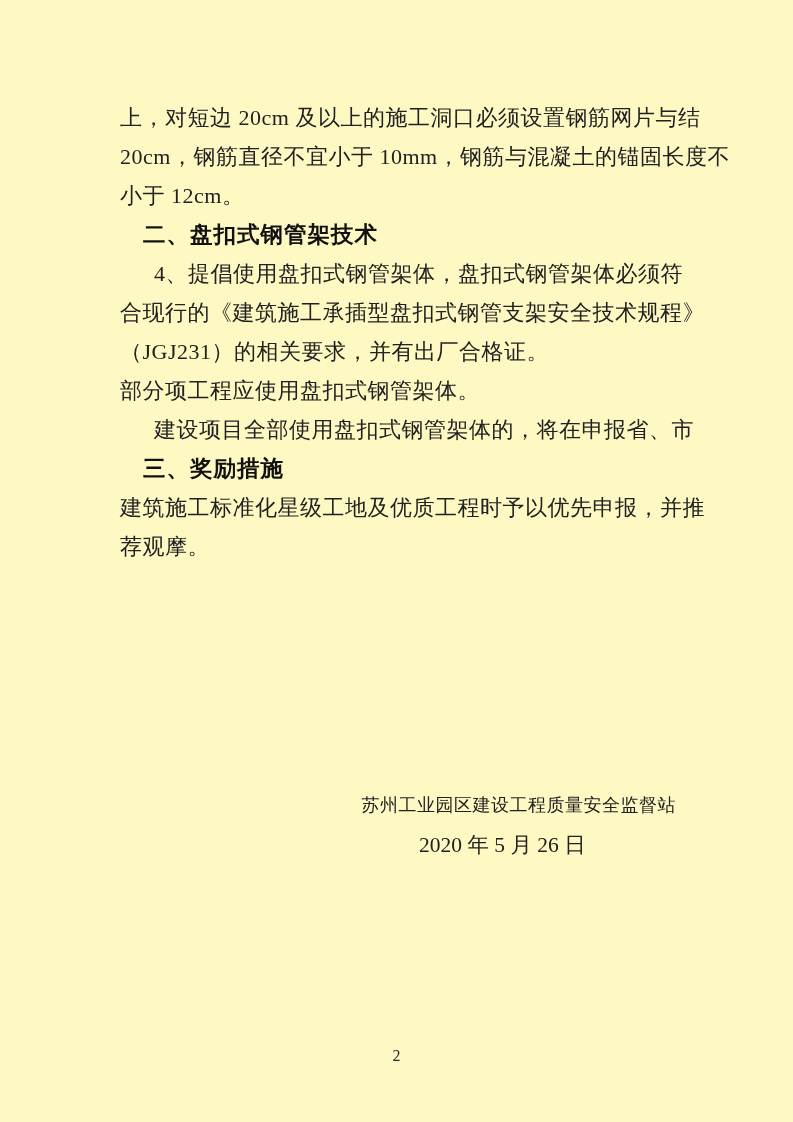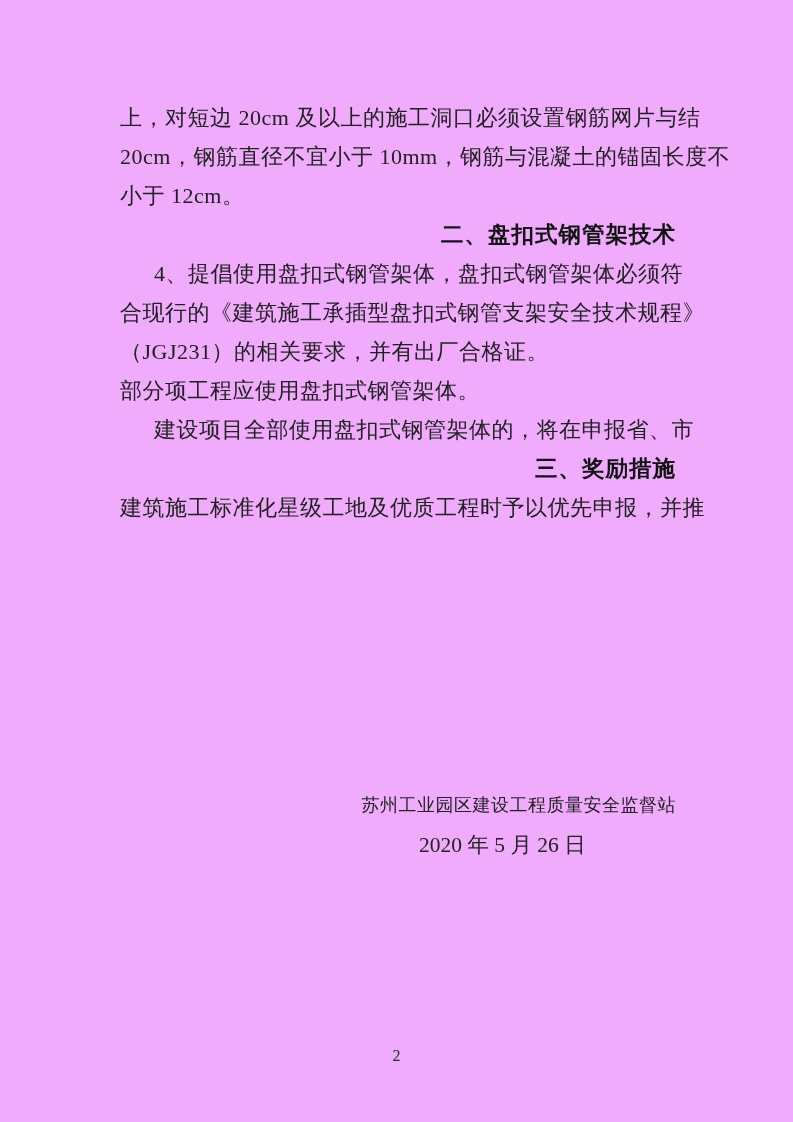--- a/index.html
+++ b/index.html
@@ -4,21 +4,21 @@
 <style>
   html, body {
     margin: 0;
     padding: 0;
     background: #ffffff;
   }
   .page {
     position: relative;
     width: 793px;
     height: 1122px;
-    background: #f0abfc;
+    background: #fef9c3;
     overflow: hidden;
     color: #212121;
     font-family: "Liberation Serif", "DejaVu Serif", serif;
   }
   .body-text {
     position: absolute;
     top: 98px;
     left: 120px;
     width: 556px;
   }
@@ -26,21 +26,21 @@
     height: 39px;
     line-height: 39px;
     font-size: 22px;
     white-space: nowrap;
     letter-spacing: 0.5px;
   }
   .just {
     text-align: justify;
     text-align-last: justify;
   }
-  .indent-h { padding-left: 23px; text-align: right; }
+  .indent-h { padding-left: 23px; }
   .indent-p { padding-left: 34px; }
   .heading {
     font-weight: bold;
     font-family: "Liberation Sans", "DejaVu Sans", sans-serif;
     font-size: 22.5px;
     letter-spacing: 1px;
     color: #111111;
   }
   .sig-org {
     position: absolute;
@@ -89,20 +89,21 @@
     <div class="line just indent-p">4、提倡使用盘扣式钢管架体，盘扣式钢管架体必须符</div>
     <div class="line just">合现行的《建筑施工承插型盘扣式钢管支架安全技术规程》</div>
     <div class="line">（JGJ231）的相关要求，并有出厂合格证。</div>
 
     <div class="line">部分项工程应使用盘扣式钢管架体。</div>
 
     <div class="line just indent-p">建设项目全部使用盘扣式钢管架体的，将在申报省、市</div>
 
     <div class="line heading indent-h">三、奖励措施</div>
     <div class="line just">建筑施工标准化星级工地及优质工程时予以优先申报，并推</div>
+    <div class="line">荐观摩。</div>
 
   </div>
 
   <div class="sig-org">苏州工业园区建设工程质量安全监督站</div>
 
   <div class="sig-date">2020 年 5 月 26 日</div>
 
   <div class="page-number">2</div>
 
 </div>

